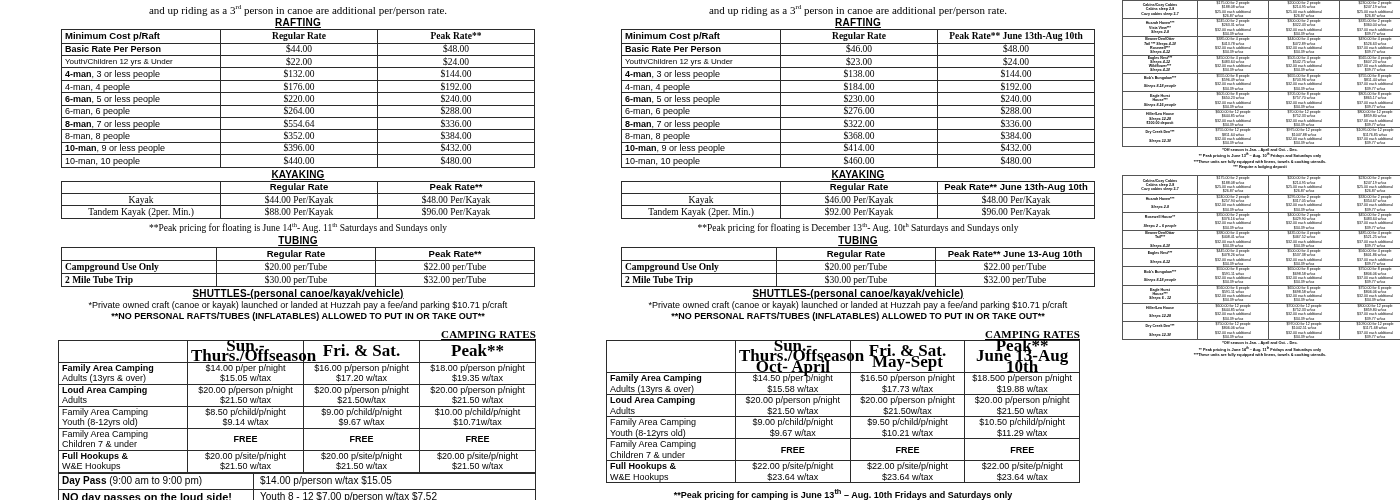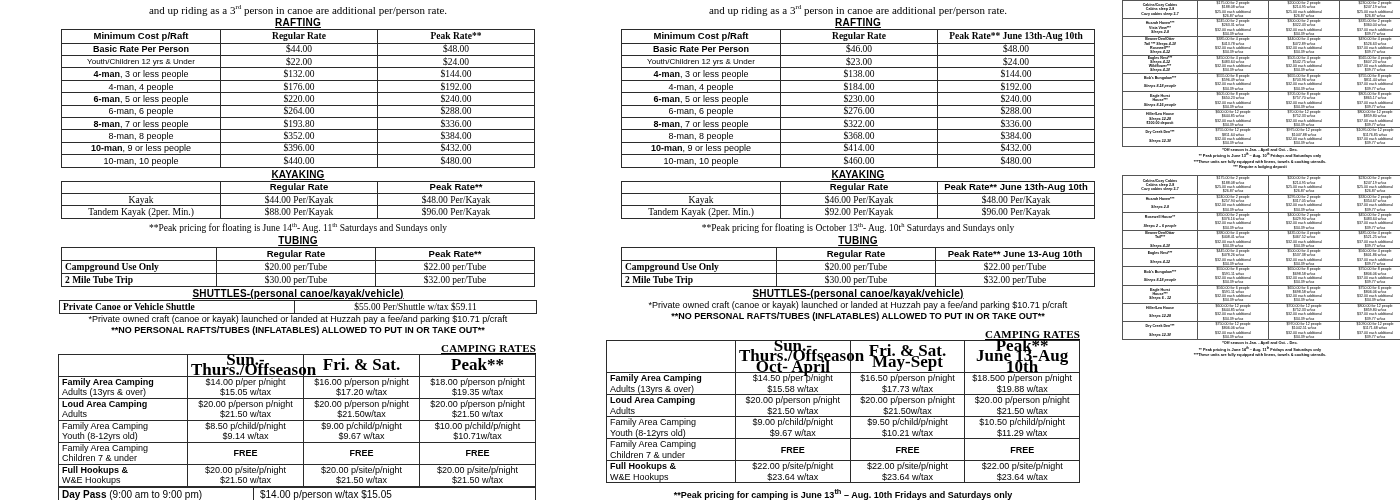--- a/index.html
+++ b/index.html
@@ -26,21 +26,21 @@
     text-decoration:underline;line-height:12px;margin:1px 0 0 0;
   }
   .sec-title.serif{font-family:"Liberation Serif",serif;font-size:11px;font-weight:bold;text-align:right;}
 
   table{border-collapse:collapse;table-layout:fixed;}
   td,th{border:1px solid #2b2b2b;padding:0 3px;vertical-align:middle;}
 
   
   .tbl-raft{width:452px;margin:0 auto;}
   .tbl-raft td{height:11.4px;font-size:9px;line-height:10px;}
-  .tbl-raft .c1{width:152px;text-align:center;}
+  .tbl-raft .c1{width:152px;text-align:left;}
   .tbl-raft .c2{width:150px;text-align:center;font-family:"Liberation Serif",serif;font-size:9.5px;}
   .tbl-raft .c3{width:150px;text-align:center;font-family:"Liberation Serif",serif;font-size:9.5px;}
   .tbl-raft thead td{font-weight:bold;text-align:center;font-size:9.5px;font-family:"Liberation Sans",sans-serif;height:13px;}
   .tbl-raft .b{font-weight:bold;}
   .tbl-raft .tiny{font-size:8px;}
 
   
   .tbl-kayak{width:452px;margin:0 auto;}
   .tbl-kayak td{height:11.4px;font-size:9px;line-height:10px;text-align:center;
     font-family:"Liberation Serif",serif;font-size:9.5px;}
@@ -148,21 +148,21 @@
             <td class="c2">$220.00</td>
             <td class="c3">$240.00</td>
           </tr>
           <tr>
             <td class="c1"><span>6-man, 6 people</span></td>
             <td class="c2">$264.00</td>
             <td class="c3">$288.00</td>
           </tr>
           <tr>
             <td class="c1"><span class="b">8-man</span><span>, 7 or less people</span></td>
-            <td class="c2">$193.80</td>
+            <td class="c2">$554.64</td>
             <td class="c3">$336.00</td>
           </tr>
           <tr>
             <td class="c1"><span>8-man, 8 people</span></td>
             <td class="c2">$352.00</td>
             <td class="c3">$384.00</td>
           </tr>
           <tr>
             <td class="c1"><span class="b">10-man</span><span>, 9 or less people</span></td>
             <td class="c2">$396.00</td>
@@ -219,28 +219,20 @@
           </tr>
           <tr>
             <td class="t1">2 Mile Tube Trip</td>
             <td class="t2">$30.00 per/Tube</td>
             <td class="t3">$32.00 per/Tube</td>
           </tr>
         </tbody>
     </table>
 
     <div class="sec-title">SHUTTLES-(personal canoe/kayak/vehicle)</div>
-    <table class="tbl-shuttle">
-      <tbody>
-          <tr>
-        <td class="s1">Private Canoe or Vehicle Shuttle</td>
-        <td class="s2">$55.00 Per/Shuttle w/tax $59.11</td>
-      </tr>
-        </tbody>
-    </table>
     <div class="note-s">*Private owned craft (canoe or kayak) launched or landed at Huzzah pay a fee/and parking $10.71 p/craft</div>
     <div class="note-b">**NO PERSONAL RAFTS/TUBES (INFLATABLES) ALLOWED TO PUT IN OR TAKE OUT**</div>
 
     <div class="camp-wrap" style="margin:6px 60px 0 58px;">
       <div class="sec-title serif">CAMPING RATES</div>
       <table class="tbl-camp">
         <thead>
             <tr>
           <td class="n1"></td>
           <td><span>Sun.-Thurs./Offseason</span></td>
@@ -379,21 +371,21 @@
             <td class="k3">$48.00 Per/Kayak</td>
           </tr>
           <tr>
             <td class="k1">Tandem Kayak (2per. Min.)</td>
             <td class="k2">$92.00 Per/Kayak</td>
             <td class="k3">$96.00 Per/Kayak</td>
           </tr>
         </tbody>
     </table>
     <div class="note">
-      <span>**Peak pricing for floating is October 13</span><sup>th</sup><span>- Aug. 10t</span><sup>h</sup><span> Saturdays and Sundays only</span>
+      <span>**Peak pricing for floating is December 13</span><sup>th</sup><span>- Aug. 10t</span><sup>h</sup><span> Saturdays and Sundays only</span>
     </div>
 
     <div class="sec-title">TUBING</div>
     <table class="tbl-tube" style="width:448px;">
       <thead>
           <tr>
         <td class="t1"></td>
         <td class="t2">Regular Rate</td>
         <td class="t3">Peak Rate** June 13-Aug 10th</td>
       </tr>

